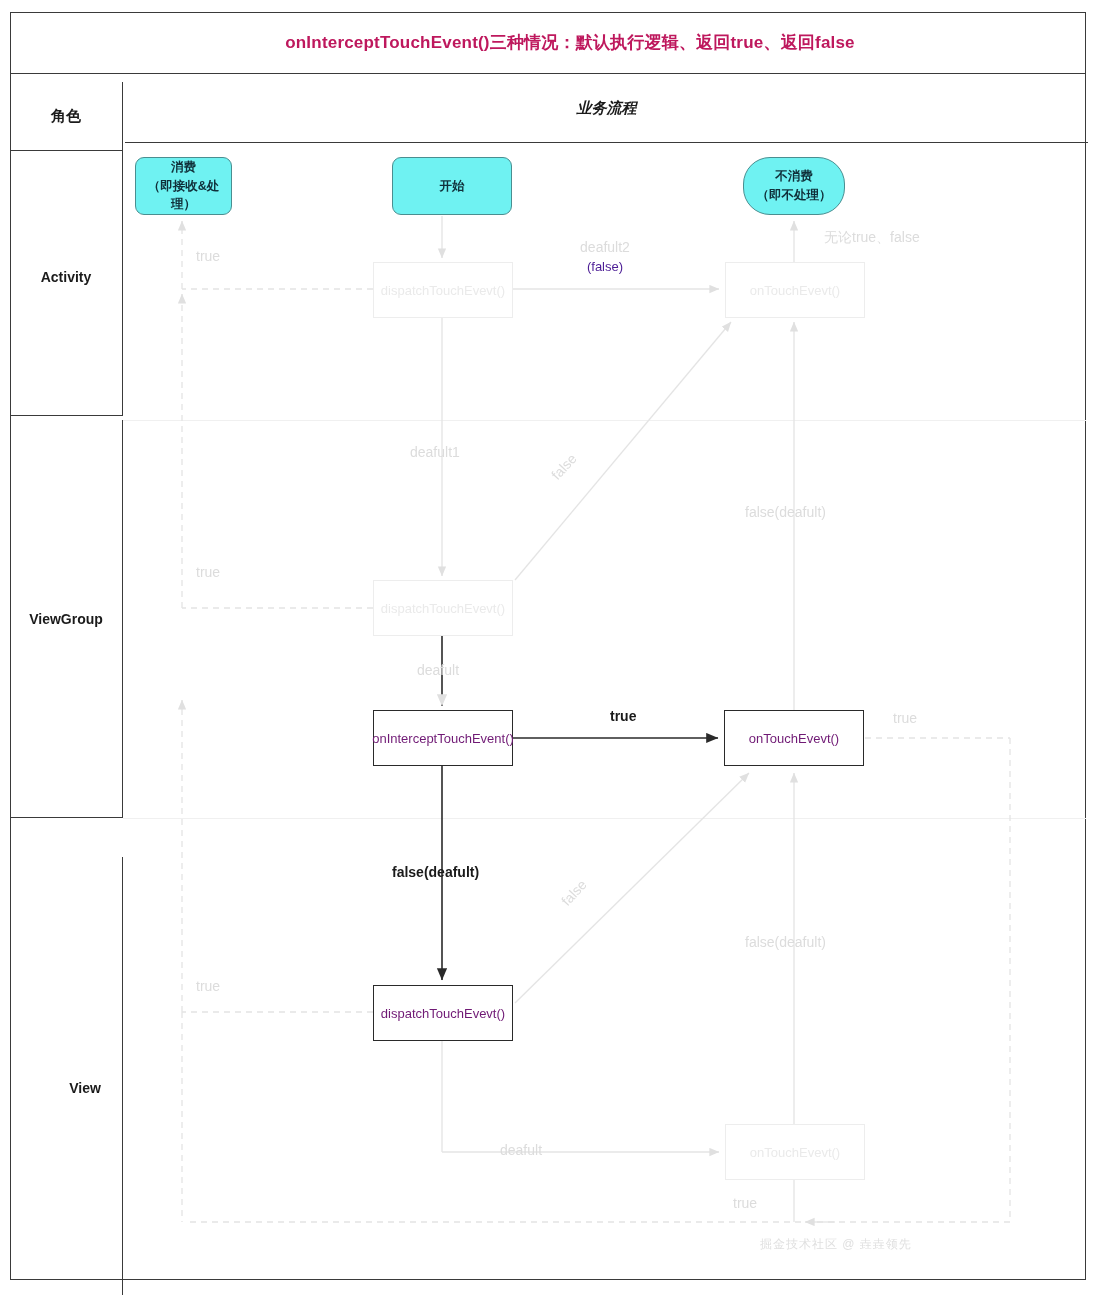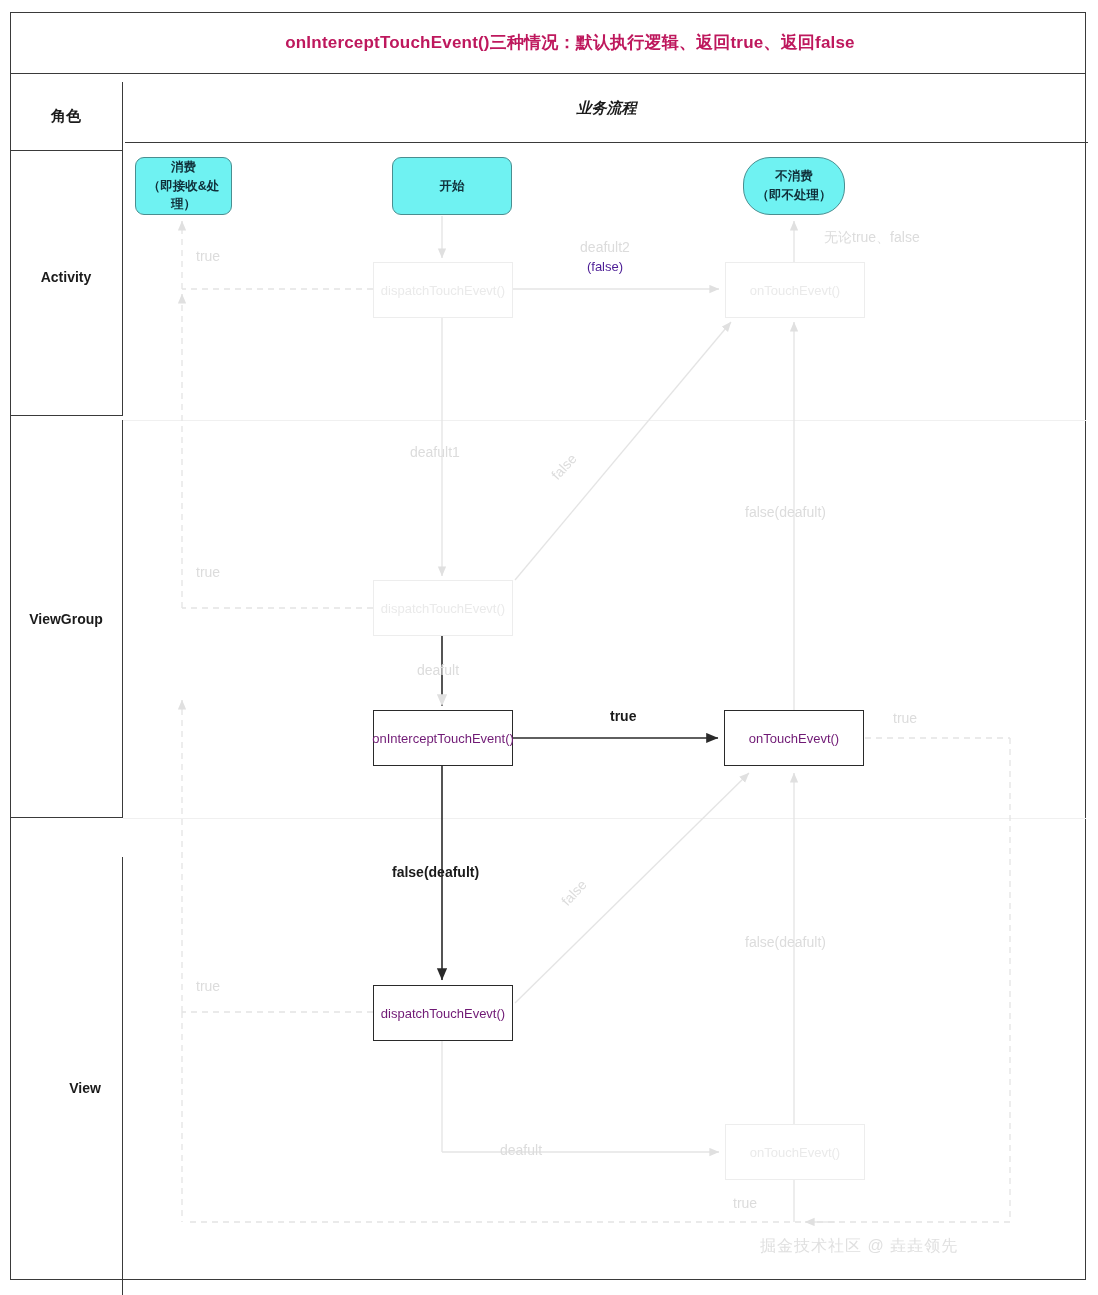--- a/index.html
+++ b/index.html
@@ -45,21 +45,21 @@
   .node.rect.faint{border:1px solid #ededed;color:#eaeaea;font-size:13px;}
 
   
   .lbl{position:absolute;white-space:nowrap;line-height:1.25;}
   .lbl.strong{color:#1a1a1a;font-size:14px;font-weight:bold;}
   .lbl.faint{color:#dcdcdc;font-size:14px;}
   .lbl.faint2{color:#4c1d95;font-size:13px;}
   .lbl.center{text-align:center;}
   .lbl.rot{transform:rotate(-47deg);transform-origin:left top;}
 
-  .watermark{position:absolute;left:760px;top:1236px;font-size:16px;color:#e0e0e0;
+  .watermark{position:absolute;left:760px;top:1236px;font-size:12px;color:#e0e0e0;
       letter-spacing:1px;font-weight:500;}
 </style>
 </head>
 <body>
 
 <div id="page">
 
   <div class="frame"></div>
 
   <div class="title-cell">

